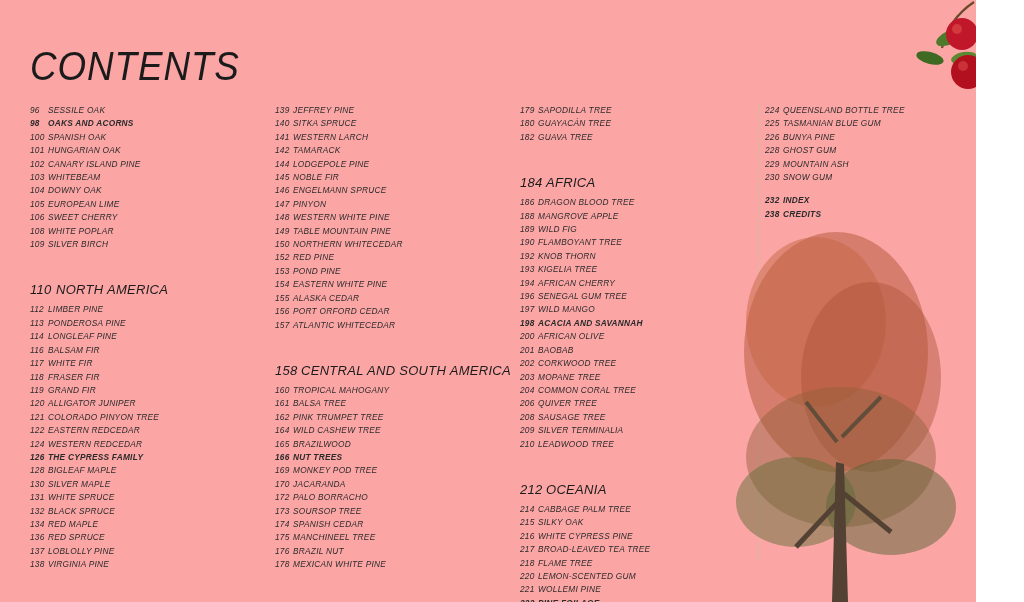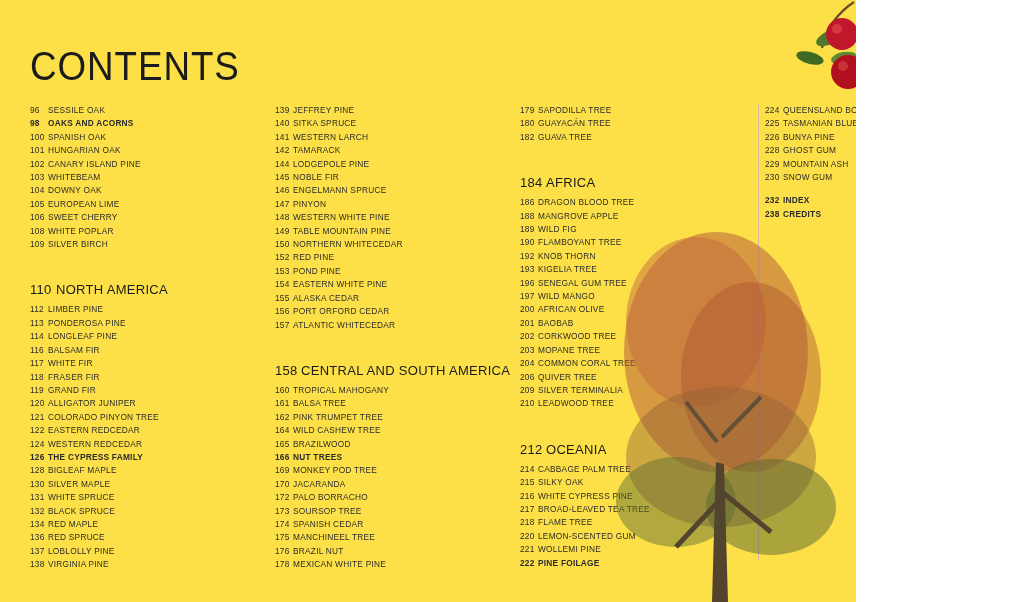--- a/index.html
+++ b/index.html
@@ -2,26 +2,27 @@
 <html><head>
 <meta charset="utf-8">
 <style>
   html, body {
     margin: 0;
     padding: 0;
     background: #ffffff;
   }
   .page {
     position: relative;
-    width: 856px;
+    width: 976px;
     height: 602px;
-    background: #fde047;
+    background: #fca5a5;
     overflow: hidden;
     font-family: "Liberation Sans", sans-serif;
     color: #2b2b2b;
+    font-style: italic;
   }
   .title {
     position: absolute;
     left: 30px;
     top: 44px;
     font-size: 40px;
     letter-spacing: 1px;
     font-weight: 400;
     color: #1b1b1b;
     font-family: "Liberation Sans", sans-serif;
@@ -415,27 +416,35 @@
         </div>
         <div class="entry">
           <span class="num">192</span>
           <span class="label">KNOB THORN</span>
         </div>
         <div class="entry">
           <span class="num">193</span>
           <span class="label">KIGELIA TREE</span>
         </div>
         <div class="entry">
+          <span class="num">194</span>
+          <span class="label">AFRICAN CHERRY</span>
+        </div>
+        <div class="entry">
           <span class="num">196</span>
           <span class="label">SENEGAL GUM TREE</span>
         </div>
         <div class="entry">
           <span class="num">197</span>
           <span class="label">WILD MANGO</span>
         </div>
+        <div class="entry bold">
+          <span class="num">198</span>
+          <span class="label">ACACIA AND SAVANNAH</span>
+        </div>
         <div class="entry">
           <span class="num">200</span>
           <span class="label">AFRICAN OLIVE</span>
         </div>
         <div class="entry">
           <span class="num">201</span>
           <span class="label">BAOBAB</span>
         </div>
         <div class="entry">
           <span class="num">202</span>
@@ -445,20 +454,24 @@
           <span class="num">203</span>
           <span class="label">MOPANE TREE</span>
         </div>
         <div class="entry">
           <span class="num">204</span>
           <span class="label">COMMON CORAL TREE</span>
         </div>
         <div class="entry">
           <span class="num">206</span>
           <span class="label">QUIVER TREE</span>
+        </div>
+        <div class="entry">
+          <span class="num">208</span>
+          <span class="label">SAUSAGE TREE</span>
         </div>
         <div class="entry">
           <span class="num">209</span>
           <span class="label">SILVER TERMINALIA</span>
         </div>
         <div class="entry">
           <span class="num">210</span>
           <span class="label">LEADWOOD TREE</span>
         </div>
         <div class="section">

